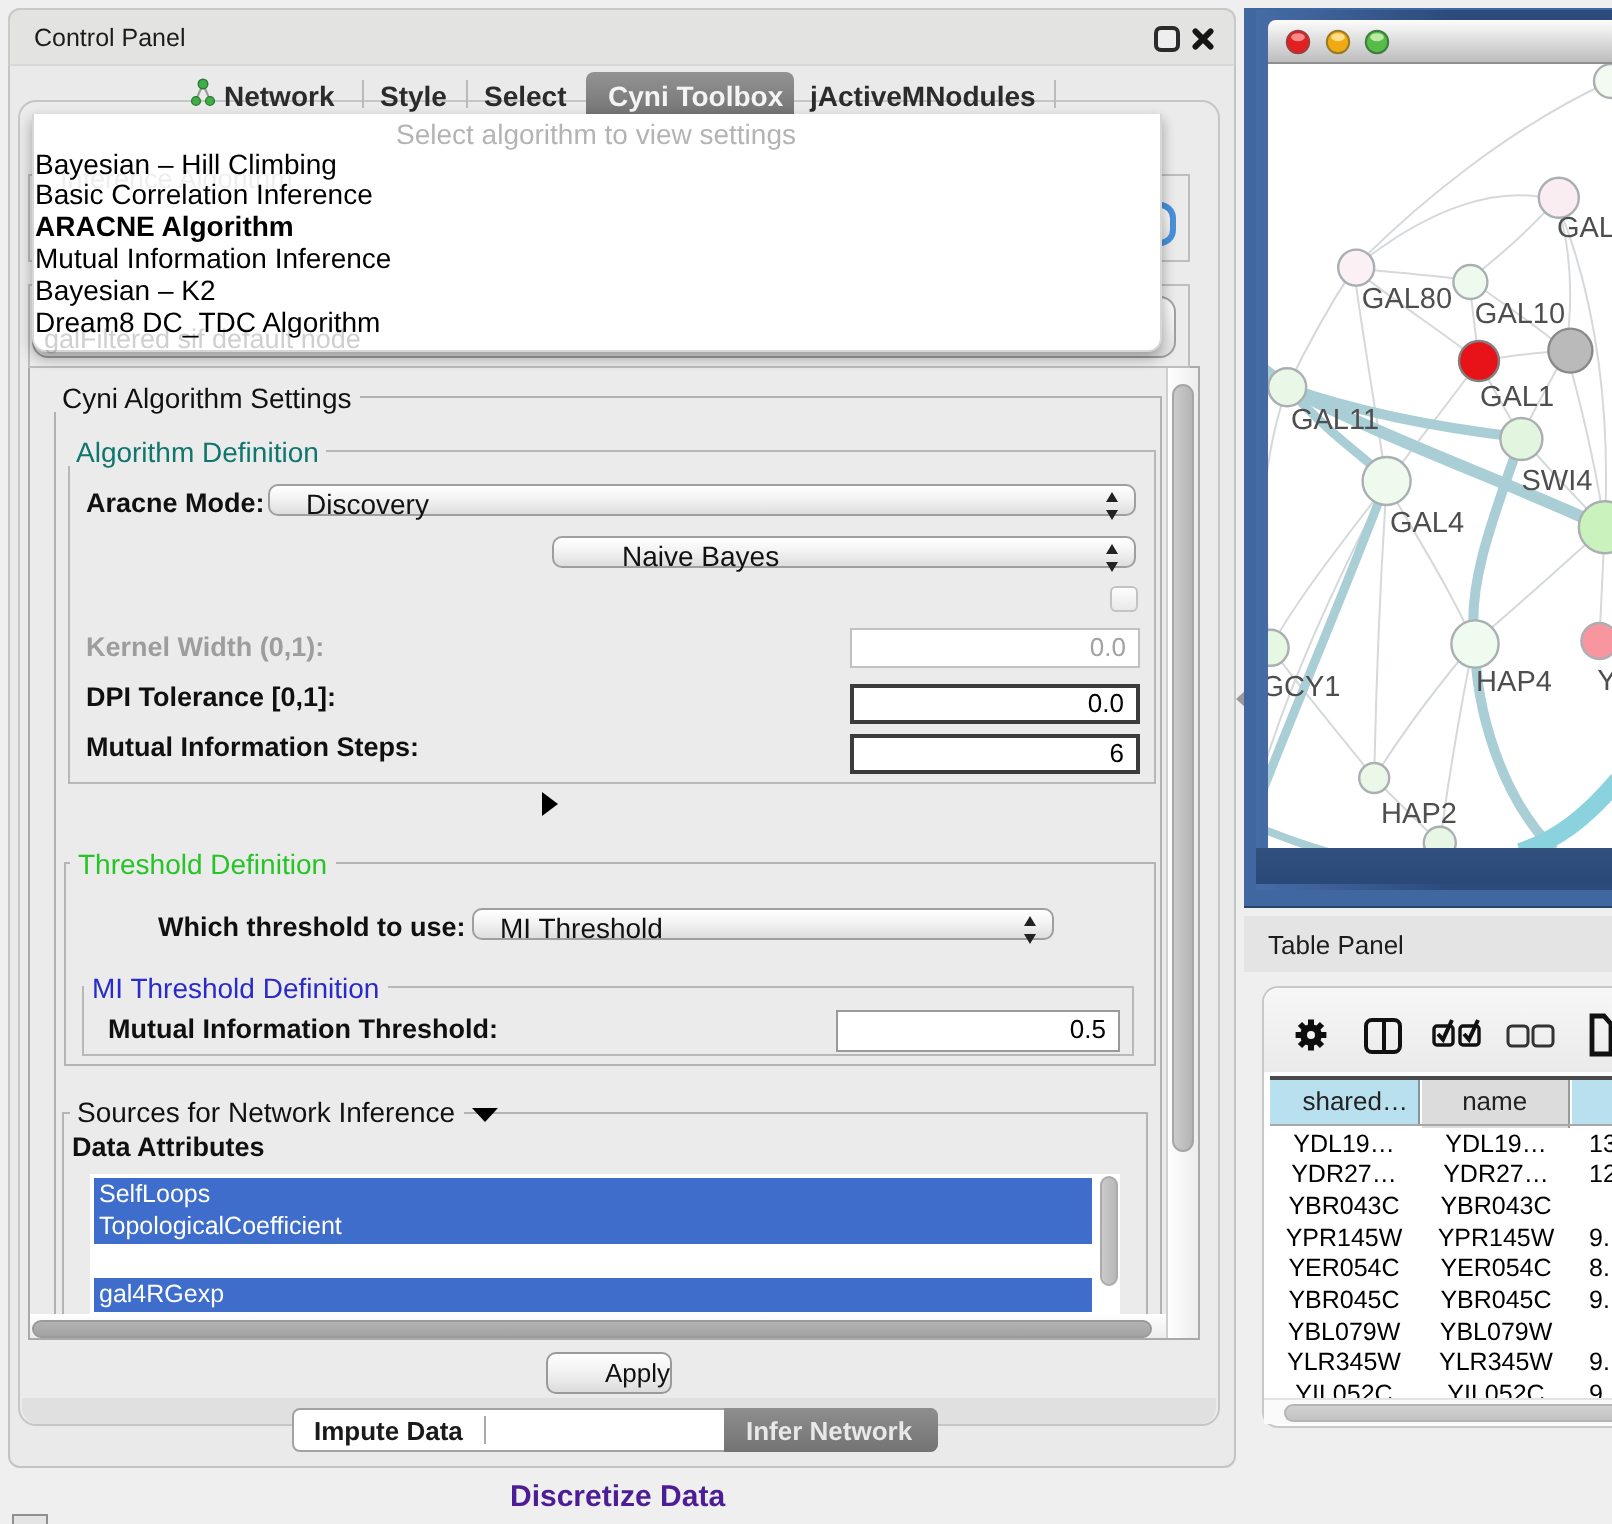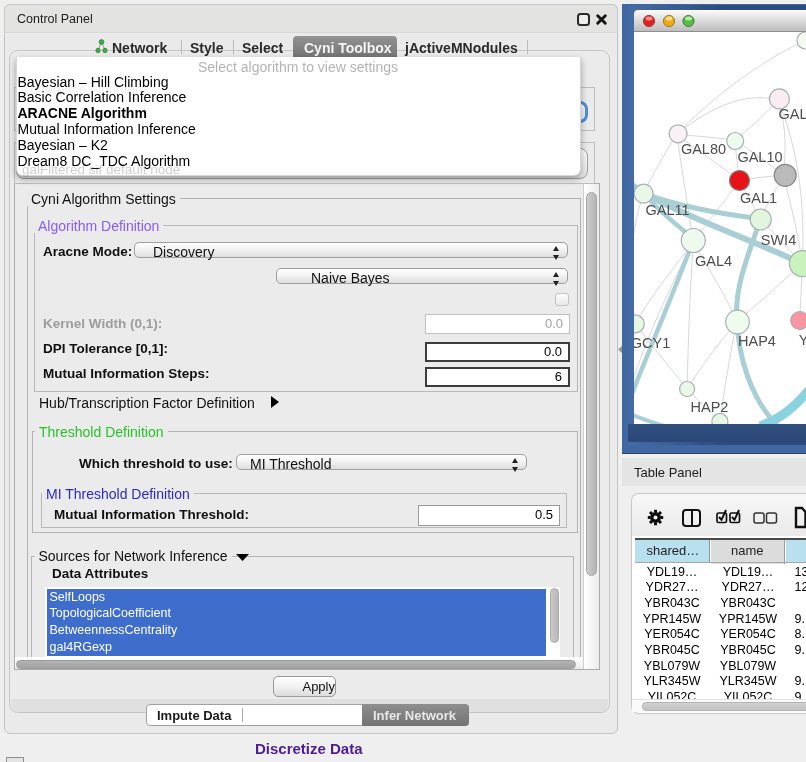--- a/index.html
+++ b/index.html
@@ -52,21 +52,21 @@
 <div class="abs" style="left:583px;top:184px;width:16px;height:485px;background:linear-gradient(to right,#ffffff,#ededed);border-left:1px solid #cfcfcf"></div>
 <div class="abs" style="left:585.5px;top:192px;width:11px;height:384px;border-radius:6px;background:linear-gradient(to right,#cccccc,#b4b4b4);border:1px solid #a6a6a6"></div>
 
 <div class="abs" style="left:15px;top:657px;width:568px;height:12px;background:linear-gradient(#ffffff,#ededed)"></div>
 <div class="abs" style="left:16px;top:659.5px;width:560px;height:9px;border-radius:5px;background:linear-gradient(#b3b3b3,#a2a2a2);border:1px solid #9a9a9a"></div>
 
 <div class="abs" style="left:27px;top:198px;width:554px;height:459px;border:1px solid #b2b2b2;border-bottom:none"></div>
 <div class="glab" style="left:27px;top:192px;color:#111">Cyni Algorithm Settings</div>
 
 <div class="abs" style="left:34px;top:225px;width:544px;height:167px;border:1px solid #b8b8b8"></div>
-<div class="glab" style="left:34px;top:218.5px;color:#8b5cf6">Algorithm Definition</div>
+<div class="glab" style="left:34px;top:218.5px;color:#0f766e">Algorithm Definition</div>
 
 <div class="lab" style="left:43px;top:243.5px">Aracne Mode:</div>
 <div class="combo" style="left:134px;top:242px;width:434px"><span style="padding-left:18px">Discovery</span>
  <svg class="arr" viewBox="0 0 8 16">
         <path d="M4 1 L7 6 L1 6 Z M4 15 L7 10 L1 10 Z" fill="#222"></path>
       </svg></div>
 
 <div class="combo" style="left:276px;top:268px;width:292px"><span style="padding-left:34px">Naive Bayes</span>
  <svg class="arr" viewBox="0 0 8 16">
         <path d="M4 1 L7 6 L1 6 Z M4 15 L7 10 L1 10 Z" fill="#222"></path>
@@ -76,21 +76,20 @@
 
 <div class="lab" style="left:43px;top:316px;color:#9d9d9d">Kernel Width (0,1):</div>
 <div class="fld" style="left:425px;top:314px;width:145px;height:20px;border:1px solid #c0c0c0;color:#a2a2a2">0.0</div>
 
 <div class="lab" style="left:43px;top:341px">DPI Tolerance [0,1]:</div>
 <div class="fld" style="left:425px;top:342px;width:145px;height:20px;border:2px solid #3c3c3c;color:#000;line-height:16px">0.0</div>
 
 <div class="lab" style="left:43px;top:366px">Mutual Information Steps:</div>
 <div class="fld" style="left:425px;top:367px;width:145px;height:20px;border:2px solid #3c3c3c;color:#000;line-height:16px">6</div>
 
-<div class="abs" style="left:39px;top:394.5px;font-size:14px;color:#111">Hub/Transcription Factor Definition</div>
 <svg class="abs" style="left:270px;top:396px" width="10" height="12" viewBox="0 0 10 12">
       <path d="M1 0 L9 6 L1 12 Z" fill="#000"></path>
     </svg>
 
 <div class="abs" style="left:32px;top:431px;width:546px;height:102px;border:1px solid #b4b4b4"></div>
 <div class="glab" style="left:35px;top:424.5px;color:#27c427">Threshold Definition</div>
 
 <div class="lab" style="left:79px;top:455.5px">Which threshold to use:</div>
 <div class="combo" style="left:236px;top:454px;width:291px"><span style="padding-left:13px">MI Threshold</span>
  <svg class="arr" viewBox="0 0 8 16">
@@ -100,26 +99,25 @@
 <div class="abs" style="left:41px;top:493px;width:526px;height:35px;border:1px solid #b8b8b8"></div>
 <div class="glab" style="left:42px;top:486.5px;color:#2a2ac8">MI Threshold Definition</div>
 <div class="lab" style="left:54px;top:506.5px">Mutual Information Threshold:</div>
 <div class="fld" style="left:418px;top:505px;width:142px;height:21px;border:1px solid #9a9a9a;color:#000">0.5</div>
 
 <div class="abs" style="left:31px;top:556px;width:543px;height:101px;border:1px solid #b4b4b4;border-bottom:none"></div>
 <div class="glab" style="left:34.5px;top:549px;color:#111">Sources for Network Inference</div>
 <svg class="abs" style="left:236px;top:552.5px" width="13" height="9" viewBox="0 0 13 9">
       <path d="M0 1 L13 1 L6.5 8 Z" fill="#000"></path>
     </svg>
-<div class="lab" style="left:52px;top:566px">Data Attributes</div>
+<div class="lab" style="left:36px;top:566px">Data Attributes</div>
 
 <div class="abs" style="left:45px;top:587px;width:515px;height:70px;background:#fff"></div>
 <div class="abs" style="left:46.5px;top:588.5px;width:499px;height:16.8px;background:#3e6dcb;color:#fff;font-size:12.5px;line-height:16.8px;padding-left:3px">SelfLoops</div>
 <div class="abs" style="left:46.5px;top:605.3px;width:499px;height:16.8px;background:#3e6dcb;color:#fff;font-size:12.5px;line-height:16.8px;padding-left:3px">TopologicalCoefficient</div>
-<div class="abs" style="left:46.5px;top:622.1px;width:499px;height:16.8px;background:#3e6dcb;color:#fff;font-size:12.5px;line-height:16.8px;padding-left:3px">BetweennessCentrality</div>
 <div class="abs" style="left:46.5px;top:638.9px;width:499px;height:17.5px;background:#3e6dcb;color:#fff;font-size:12.5px;line-height:16.8px;padding-left:3px">gal4RGexp</div>
 <div class="abs" style="left:549.5px;top:588px;width:9px;height:55px;border-radius:5px;background:linear-gradient(to right,#cacaca,#b8b8b8);border:1px solid #ababab"></div>
 
 <div class="abs" style="left:273px;top:675.5px;width:63px;height:21px;border:1px solid #9a9a9a;border-radius:5px;background:linear-gradient(#ffffff,#efefef 55%,#dcdcdc);text-align:right;line-height:19px;font-size:13px;color:#111">Apply</div>
 
 <div class="abs" style="left:146px;top:704px;width:323px;height:22px;border:1px solid #a2a2a2;border-radius:4px;background:#fff"></div>
 <div class="abs" style="left:362px;top:704px;width:107px;height:22px;border-radius:0 4px 4px 0;background:linear-gradient(#8e8e8e,#737373)"></div>
 <div class="abs" style="left:242px;top:708px;width:1px;height:14px;background:#aaa"></div>
 <div class="abs bold" style="left:157px;top:708px;font-size:13px;color:#1a1a1a">Impute Data</div>
 <div class="abs bold" style="left:255px;top:740px;font-size:15px;color:#4c1d95">Discretize Data</div>
@@ -267,21 +265,21 @@
 </svg>
 <svg class="abs" style="left:753px;top:512px" width="25" height="12" viewBox="0 0 25 12">
  <rect x="1" y="1" width="10" height="10" rx="2" fill="none" stroke="#333" stroke-width="1.5"></rect>
  <rect x="13.5" y="1" width="10" height="10" rx="2" fill="none" stroke="#333" stroke-width="1.5"></rect>
 </svg>
 <svg class="abs" style="left:794px;top:506px" width="12" height="23" viewBox="0 0 12 23">
  <path d="M2 2 H8 L11.5 6 V21 H2 Z" fill="none" stroke="#111" stroke-width="2.4"></path>
 </svg>
 
 <div class="abs" style="left:634.5px;top:538px;width:171.5px;height:1.8px;background:#4a4a4a"></div>
-<div class="abs" style="left:634.5px;top:539.8px;width:75.2px;height:22.6px;background:#b9e0ef;border-right:1px solid #7f97a3;text-align:left;font-size:13px;line-height:22px;color:#222;padding-left:12px">shared…</div>
+<div class="abs" style="left:634.5px;top:539.8px;width:75.2px;height:22.6px;background:#b9e0ef;border-right:1px solid #7f97a3;text-align:center;font-size:13px;line-height:22px;color:#222;padding-left:12px">shared…</div>
 <div class="abs" style="left:710.7px;top:539.8px;width:74.3px;height:24px;background:#dcdcdc;border-right:1px solid #9a9a9a;text-align:center;font-size:13px;line-height:22px;color:#222">name</div>
 <div class="abs" style="left:786px;top:539.8px;width:20px;height:22.6px;background:#b9e0ef"></div>
 <div class="abs" style="left:634.5px;top:562.4px;width:171.5px;height:1px;background:#a8a8a8"></div>
 
 <div class="abs" style="left:634.5px;top:564.5px;width:171.5px;height:135px;background:#fff;overflow:hidden;font-size:12.5px;color:#000">
  <div style="position:absolute;left:0;top:0;width:75px;text-align:center;line-height:15.7px">YDL19…<br>YDR27…<br>YBR043C<br>YPR145W<br>YER054C<br>YBR045C<br>YBL079W<br>YLR345W<br>YIL052C</div>
  <div style="position:absolute;left:76px;top:0;width:75px;text-align:center;line-height:15.7px">YDL19…<br>YDR27…<br>YBR043C<br>YPR145W<br>YER054C<br>YBR045C<br>YBL079W<br>YLR345W<br>YIL052C</div>
  <div style="position:absolute;left:160px;top:0;width:40px;text-align:left;line-height:15.7px">13<br>12<br>&nbsp;<br>9.<br>8.<br>9.<br>&nbsp;<br>9.<br>9.</div>
 </div>
 

